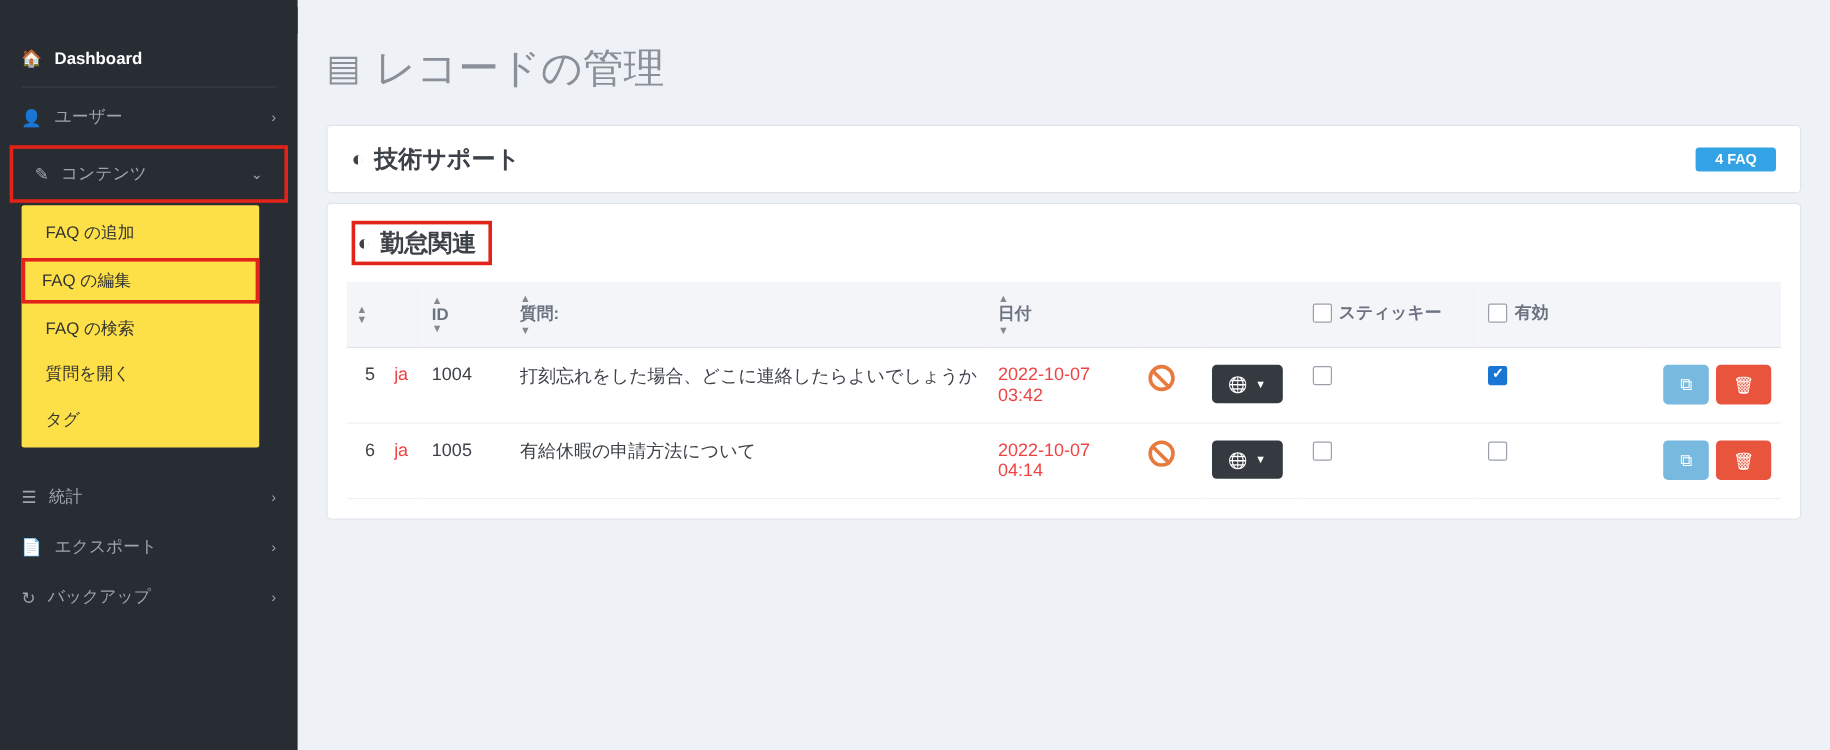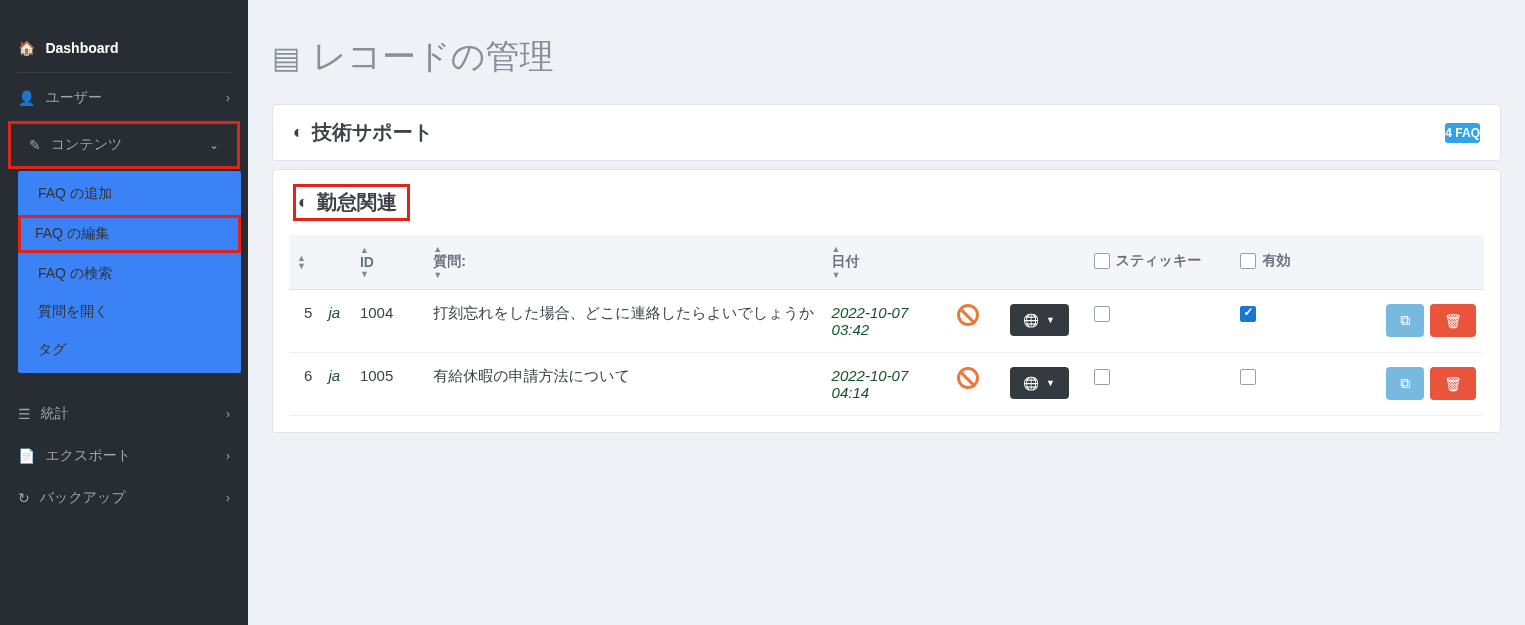--- a/index.html
+++ b/index.html
@@ -7,47 +7,47 @@
 .app { display: flex; height: 625px; width: 1525px; overflow: hidden; }
 
 
 .sidebar { width: 248px; background: #282c33; color: #fff; flex-shrink: 0; padding-top: 6px; }
 .top-bar { height: 22px; background: #282c33; }
 .side-item { display: flex; align-items: center; padding: 12px 18px; color: #9ea4ae; cursor: pointer; justify-content: space-between; }
 .side-item .lbl { display: flex; align-items: center; gap: 10px; }
 .side-item.active { color: #fff; font-weight: 700; }
 .side-divider { height: 1px; background: #3a3f47; margin: 4px 18px; }
 .side-highlight { border: 3px solid #e2231a; margin: 2px 8px 2px 8px; }
-.submenu { background: #3b82f6; color: #333; margin: 0 0 0 18px; width: 223px; border-radius: 2px; padding: 4px 0; }
+.submenu { background: #fde047; color: #333; margin: 0 0 0 18px; width: 198px; border-radius: 2px; padding: 4px 0; }
 .submenu-item { padding: 10px 20px; cursor: pointer; color: #333; }
 .submenu-item.highlight { border: 3px solid #e2231a; margin: 2px 0; padding: 7px 14px; }
 .chev { font-size: 12px; }
 
 
 .main { flex: 1; padding: 10px 24px 24px 24px; overflow: auto; }
 .page-title { display: flex; align-items: center; gap: 12px; color: #8a8f99; font-size: 34px; font-weight: 400; margin: 24px 0 24px 0; }
 .page-title .ico { font-size: 30px; }
 
 .card { background: #fff; border: 1px solid #e0e3ea; border-radius: 4px; margin-bottom: 8px; }
 .card-head { display: flex; align-items: center; justify-content: space-between; padding: 14px 20px; font-size: 20px; font-weight: 600; color: #3d4148; }
 .card-head .left { display: flex; align-items: center; gap: 8px; }
 .card-head .badges { display: flex; gap: 6px; }
-.badge { font-size: 12px; font-weight: 700; padding: 3px 0; border-radius: 3px; color: #fff; }
+.badge { font-size: 12px; font-weight: 700; padding: 3px 16px; border-radius: 3px; color: #fff; }
 .badge-blue { background: #33a3e6; }
 .badge-red { background: #e8553c; }
 .cat-highlight { border: 3px solid #e2231a; padding: 2px 10px 2px 2px; display: inline-flex; align-items: center; gap: 8px; }
 
 
 .table-wrap { padding: 0 16px 16px 16px; }
 table { width: 100%; border-collapse: collapse; }
 thead th { background: #f3f5f9; color: #6b7280; font-weight: 700; text-align: left; padding: 10px 8px; border-bottom: 1px solid #e0e3ea; vertical-align: middle; font-size: 14px; }
 thead th .sort { display: block; font-size: 9px; line-height: 8px; color: #888; }
 tbody td { padding: 14px 8px; border-bottom: 1px solid #eef1f6; vertical-align: top; color: #3d4148; font-size: 15px; }
 tbody td.num { text-align: right; }
-tbody td.muted { color: #14532d; font-style: italic; }
+tbody td.muted { color: #ef4444; }
 .check { width: 16px; height: 16px; display: inline-block; border: 1.5px solid #9aa0a9; border-radius: 2px; vertical-align: middle; background: #fff; }
 .check.checked { background: #1976d2; border-color: #1976d2; position: relative; }
 .check.checked::after { content: "✓"; color: #fff; font-size: 12px; position: absolute; top: -2px; left: 2px; font-weight: bold; }
 .btn { display: inline-flex; align-items: center; justify-content: center; padding: 8px 14px; border-radius: 4px; cursor: pointer; font-size: 14px; border: none; }
 .btn-dark { background: #343a40; color: #fff; gap: 6px; }
 .btn-dark .caret { font-size: 9px; }
 .btn-info { background: #78badf; color: #fff; }
 .btn-danger { background: #e8553c; color: #fff; }
 .actions { display: flex; gap: 6px; justify-content: flex-end; }
 .forbid-ico { width: 22px; height: 22px; border: 3px solid #e87a3e; border-radius: 50%; position: relative; display: inline-block; }

